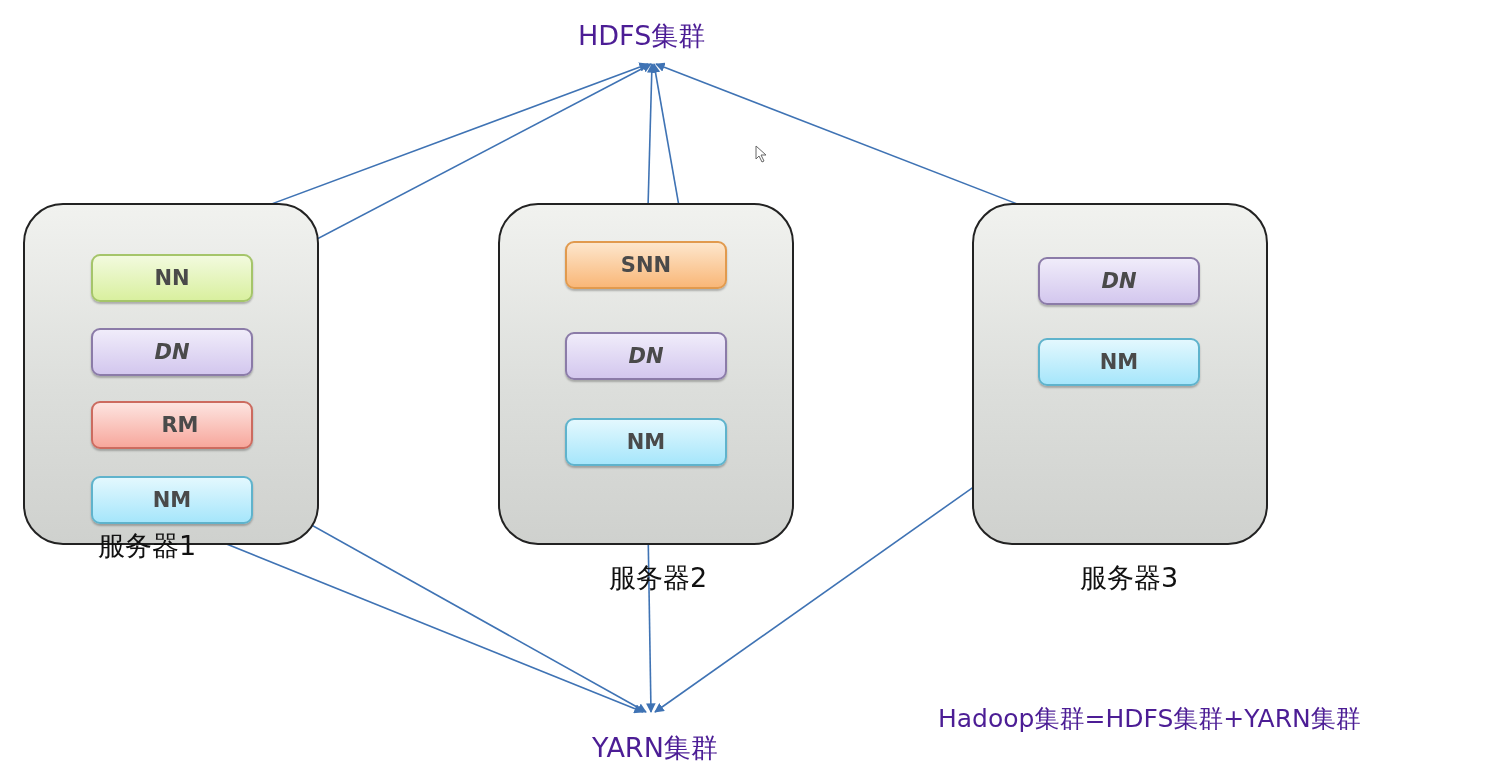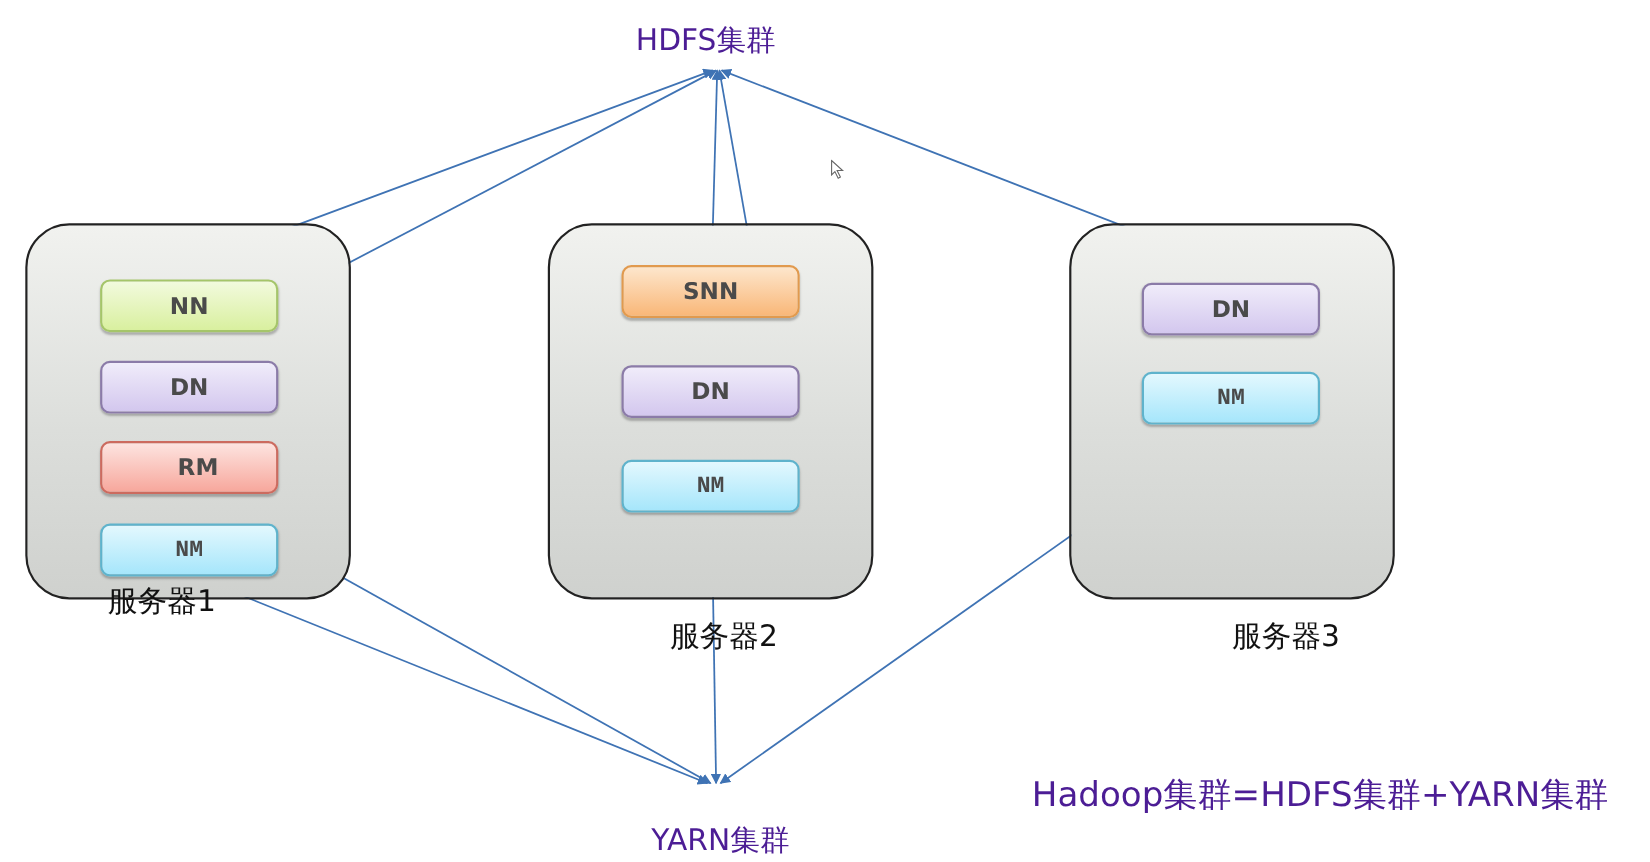--- a/index.html
+++ b/index.html
@@ -3,23 +3,23 @@
 <meta charset="utf-8">
 <style>
   html, body { margin:0; padding:0; background:#ffffff; }
   body { width:1500px; height:784px; position:relative; overflow:hidden; font-family:"DejaVu Sans", sans-serif; }
   .server { position:absolute; width:296px; height:342px; border:2px solid #222; border-radius:40px;
     background:linear-gradient(180deg,#f1f2ef 0%,#dcdedb 55%,#cfd1ce 100%); box-sizing:border-box; }
   .node { position:absolute; width:162px; height:48px; border-radius:9px; box-sizing:border-box;
     display:flex; align-items:center; justify-content:center; font-weight:bold; font-size:21px; color:#4a4a4a;
     box-shadow:0 2px 2px rgba(0,0,0,0.25); font-family:"DejaVu Sans", sans-serif;margin-top:13px; }
   .nn { background:linear-gradient(180deg,#f2fade 0%,#d9f09f 100%); border:2px solid #a5c56a; }
-  .dn { background:linear-gradient(180deg,#f0ecfa 0%,#d3c7ee 100%); border:2px solid #8b7ba8; }
+  .dn { background:linear-gradient(180deg,#f0ecfa 0%,#d3c7ee 100%); border:2px solid #8b7ba8;font-style:italic; }
   .rm { background:linear-gradient(180deg,#fde4e0 0%,#f7a79c 100%); border:2px solid #cc6b5f;padding-left:16px; }
-  .nm { background:linear-gradient(180deg,#e3f8fe 0%,#a6e6fb 100%); border:2px solid #5fb3cc;font-family:Liberation Mono, monospace; }
+  .nm { background:linear-gradient(180deg,#e3f8fe 0%,#a6e6fb 100%); border:2px solid #5fb3cc; }
   .snn { background:linear-gradient(180deg,#fde6cc 0%,#f9b778 100%); border:2px solid #e19a4e; }
   .label { position:absolute; font-size:27px; color:#111; font-family:"DejaVu Sans", sans-serif; white-space:nowrap; }
   .cluster { position:absolute; font-size:27px; color:#4c1d95; font-family:"DejaVu Sans", sans-serif; white-space:nowrap; }
   #links { position:absolute; left:0; top:0; }
 </style>
 </head>
 <body>
 
 <svg id="links" width="1500" height="784">
   <defs>
@@ -34,36 +34,36 @@
   <line x1="699" y1="320" x2="654" y2="64" stroke="#3f73b4" stroke-width="1.6" marker-end="url(#arrow)"></line>
   <line x1="1118" y1="243" x2="656" y2="64" stroke="#3f73b4" stroke-width="1.6" marker-end="url(#arrow)"></line>
 
   <line x1="172" y1="447" x2="646" y2="712" stroke="#3f73b4" stroke-width="1.6" marker-end="url(#arrow)"></line>
   <line x1="172" y1="522" x2="643" y2="712" stroke="#3f73b4" stroke-width="1.6" marker-end="url(#arrow)"></line>
   <line x1="647" y1="465" x2="651" y2="712" stroke="#3f73b4" stroke-width="1.6" marker-end="url(#arrow)"></line>
   <line x1="1118" y1="385" x2="655" y2="712" stroke="#3f73b4" stroke-width="1.6" marker-end="url(#arrow)"></line>
 </svg>
 
 <div class="cluster" style="left:578px; top:18px;">HDFS集群</div>
-<div class="cluster" style="left:592px; top:730px;margin-top:16px;">YARN集群</div>
-<div class="cluster" style="left:938px; top:702px; font-size:31px;">Hadoop集群=HDFS集群+YARN集群</div>
+<div class="cluster" style="left:592px; top:730px;">YARN集群</div>
+<div class="cluster" style="left:938px; top:702px; font-size:25px;">Hadoop集群=HDFS集群+YARN集群</div>
 
 <div class="server" style="left:23px; top:203px;"></div>
 <div class="node nn" style="left:91px; top:241px;">NN</div>
 <div class="node dn" style="left:91px; top:315px;">DN</div>
 <div class="node rm" style="left:91px; top:388px;">RM</div>
 <div class="node nm" style="left:91px; top:463px;">NM</div>
 <div class="label" style="left:98px; top:528px;text-align:center;">服务器1</div>
 
 <div class="server" style="left:498px; top:203px;"></div>
 <div class="node snn" style="left:565px; top:228px;">SNN</div>
 <div class="node dn" style="left:565px; top:319px;">DN</div>
 <div class="node nm" style="left:565px; top:405px;">NM</div>
 <div class="label" style="left:609px; top:560px;">服务器2</div>
 
 <div class="server" style="left:972px; top:203px;"></div>
 <div class="node dn" style="left:1038px; top:244px;">DN</div>
 <div class="node nm" style="left:1038px; top:325px;">NM</div>
-<div class="label" style="left:1080px; top:560px;margin-left:40px;">服务器3</div>
+<div class="label" style="left:1080px; top:560px;">服务器3</div>
 
 <svg style="position:absolute; left:755px; top:145px;" width="14" height="20">
   <path d="M1,1 L1,14 L4,11 L7,17 L9,16 L6,10 L11,10 Z" fill="#fff" stroke="#666" stroke-width="1"></path>
 </svg>
 
 </body></html>

